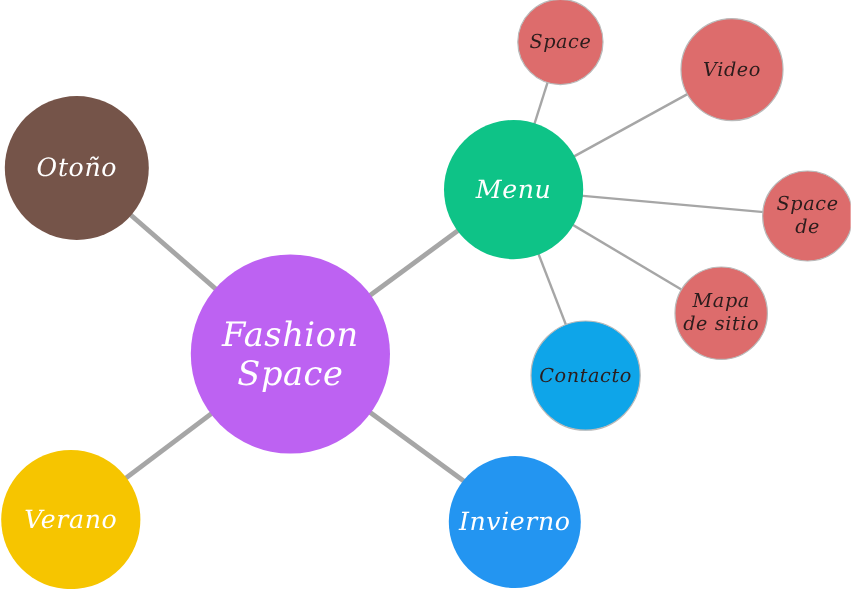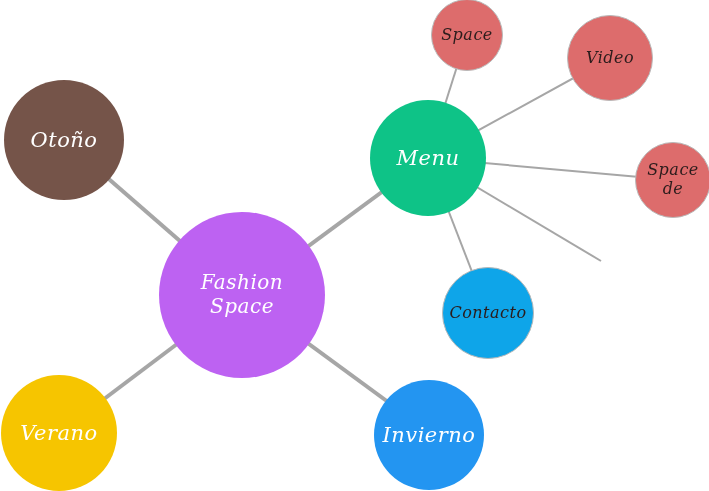--- a/index.html
+++ b/index.html
@@ -49,21 +49,21 @@
       <line x1="242" y1="295" x2="64" y2="140" stroke="#a6a6a6" stroke-width="4"></line>
       <line x1="242" y1="295" x2="59" y2="433" stroke="#a6a6a6" stroke-width="4"></line>
       <line x1="242" y1="295" x2="429" y2="432" stroke="#a6a6a6" stroke-width="4"></line>
       <line x1="242" y1="295" x2="428" y2="158" stroke="#a6a6a6" stroke-width="4"></line>
       <line x1="428" y1="158" x2="467" y2="35" stroke="#a6a6a6" stroke-width="2"></line>
       <line x1="428" y1="158" x2="610" y2="58" stroke="#a6a6a6" stroke-width="2"></line>
       <line x1="428" y1="158" x2="673" y2="180" stroke="#a6a6a6" stroke-width="2"></line>
       <line x1="428" y1="158" x2="601" y2="261" stroke="#a6a6a6" stroke-width="2"></line>
       <line x1="428" y1="158" x2="488" y2="313" stroke="#a6a6a6" stroke-width="2"></line>
     </svg>
-<div class="node" style="left: 159px; top: 212px; width: 166px; height: 166px; background: rgb(189, 98, 242); color: rgb(255, 255, 255); font-size: 20px;">
+<div class="node" style="left: 159px; top: 212px; width: 166px; height: 166px; background: rgb(189, 98, 242); color: rgb(255, 255, 255); font-size: 28px;">
       <span class="label">Fashion
 Space</span>
     </div>
     <div class="node" style="left: 4px; top: 80px; width: 120px; height: 120px; background: rgb(117, 84, 73); color: rgb(255, 255, 255); font-size: 21px;">
       <span class="label">Otoño</span>
     </div>
     <div class="node" style="left: 1px; top: 375px; width: 116px; height: 116px; background: rgb(246, 197, 0); color: rgb(255, 255, 255); font-size: 21px;">
       <span class="label">Verano</span>
     </div>
     <div class="node" style="left: 374px; top: 380px; width: 110px; height: 110px; background: rgb(35, 149, 241); color: rgb(255, 255, 255); font-size: 21px;">
@@ -75,16 +75,20 @@
     <div class="node" style="left: 431px; top: -1px; width: 72px; height: 72px; background: rgb(221, 108, 108); color: rgb(43, 28, 28); font-size: 16px; border: 1px solid rgb(185, 185, 185);">
       <span class="label">Space</span>
     </div>
     <div class="node" style="left: 567px; top: 15px; width: 86px; height: 86px; background: rgb(221, 108, 108); color: rgb(43, 28, 28); font-size: 16px; border: 1px solid rgb(185, 185, 185);">
       <span class="label">Video</span>
     </div>
     <div class="node" style="left: 635px; top: 142px; width: 76px; height: 76px; background: rgb(221, 108, 108); color: rgb(43, 28, 28); font-size: 16px; border: 1px solid rgb(185, 185, 185);">
       <span class="label">Space
 de</span>
     </div>
+    <div class="node" style="left: 562px; top: 222px; width: 78px; height: 78px; background: rgb(221, 108, 108); color: rgb(43, 28, 28); font-size: 16px; border: 1px solid rgb(185, 185, 185);">
+      <span class="label">Mapa
+de sitio</span>
+    </div>
     <div class="node" style="left: 442px; top: 267px; width: 92px; height: 92px; background: #0ea5e9; color: rgb(43, 28, 28); font-size: 16px; border: 1px solid rgb(185, 185, 185);">
       <span class="label">Contacto</span>
     </div>
   </div>
 
 </body></html>

